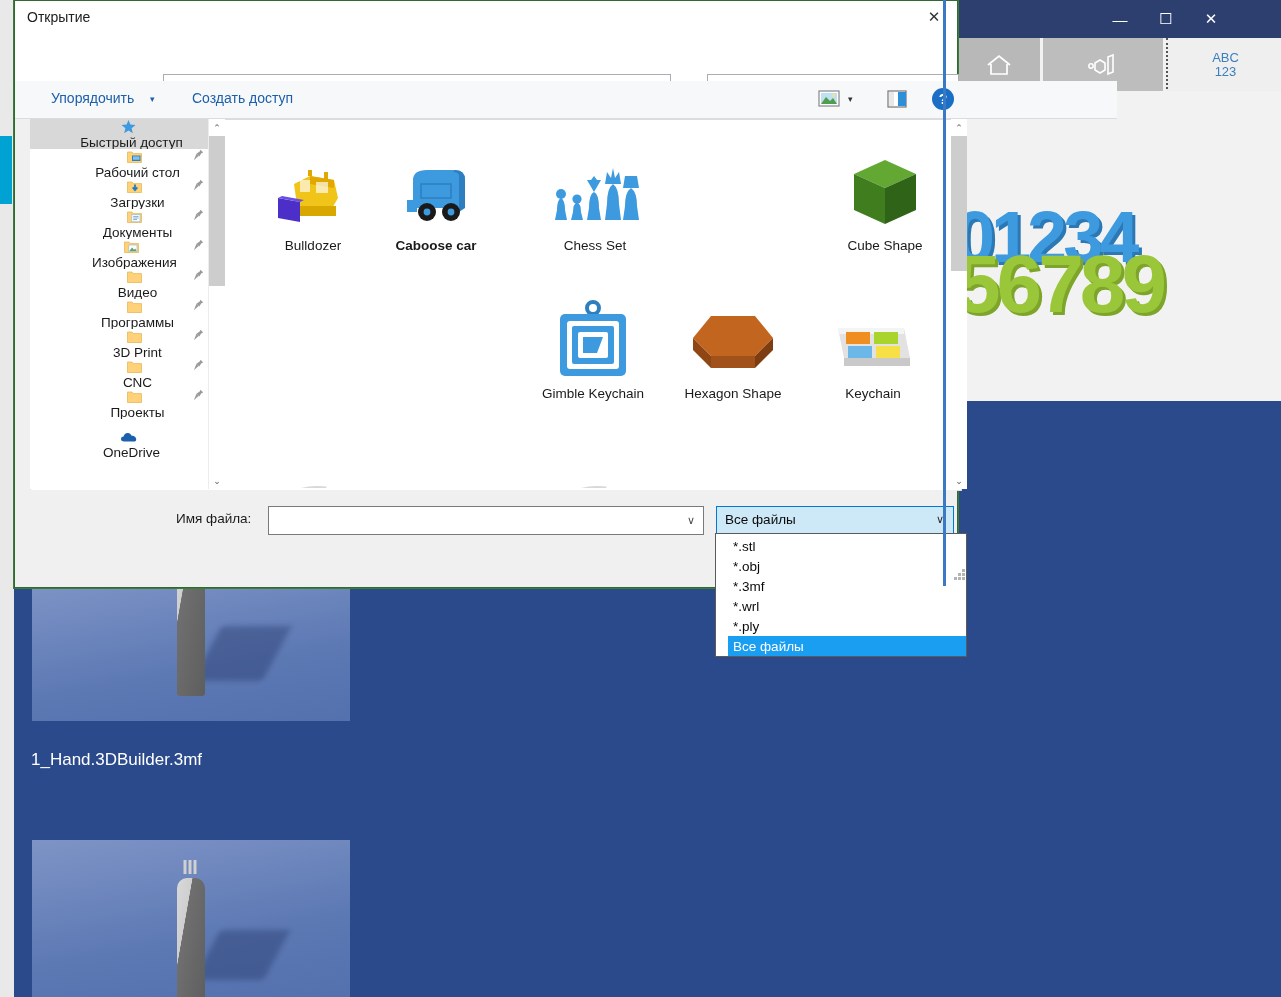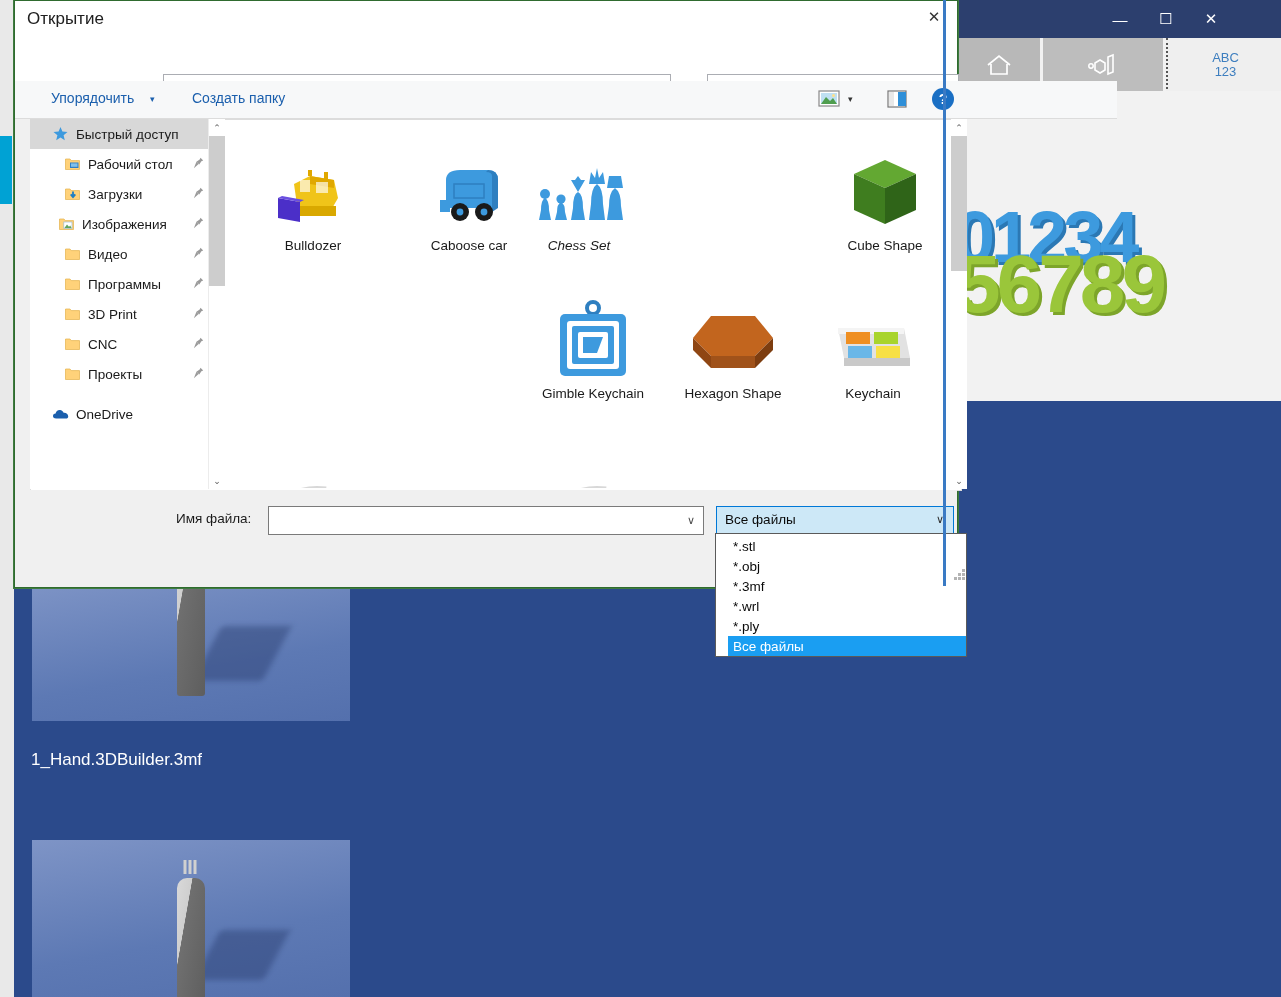--- a/index.html
+++ b/index.html
@@ -35,21 +35,21 @@
     background:linear-gradient(100deg,#d9d9d9 0%,#cfcfcf 30%,#6f6f6f 31%,#5e5e5e 100%);}
   .thumb-shadow{position:absolute;background:rgba(40,60,110,.45);filter:blur(3px);}
   #thumb1{top:581px;}
   #thumb2{top:840px;height:157px;}
   #bg-file-label{position:absolute;left:31px;top:750px;color:#fff;font-size:17px;}
 
   
   #dialog{position:absolute;left:14px;top:0;width:942px;height:586px;
     background:#f0f0f0;border:1px solid #2f6b2f;box-shadow:0 0 0 1px #3f7b3f;}
   #dlg-titlebar{position:absolute;left:0;top:0;width:942px;height:32px;background:#fff;}
-  #dlg-title{position:absolute;left:12px;top:8px;font-size:17px;color:#202020;}
+  #dlg-title{position:absolute;left:12px;top:8px;font-size:14px;color:#202020;}
   #dlg-close{position:absolute;right:0;top:0;width:46px;height:31px;
     display:flex;align-items:center;justify-content:center;font-size:15px;color:#333;}
 
   
   #navbar{position:absolute;left:0;top:32px;width:942px;height:48px;background:#fff;}
   .navbtn{position:absolute;top:40px;width:30px;height:30px;
     display:flex;align-items:center;justify-content:center;font-size:17px;}
   #nav-back{left:25px;color:#b6b6b6;}
   #nav-fwd{left:64px;color:#cdcdcd;}
   #nav-recent{left:96px;color:#b6b6b6;font-size:12px;}
@@ -80,21 +80,21 @@
   #cmd-pane{left:872px;width:20px;height:18px;top:9px;}
   #cmd-help{left:917px;top:7px;width:22px;height:22px;border-radius:50%;
     background:#1a6fc4;color:#fff;font-size:14px;font-weight:bold;
     display:flex;align-items:center;justify-content:center;}
 
   
   #navpane{position:absolute;left:15px;top:118px;width:181px;height:370px;
     background:#fff;overflow:hidden;}
   #navpane-border{position:absolute;left:15px;top:118px;width:930px;height:370px;
     border:1px solid #dcdcdc;background:#fff;pointer-events:none;}
-  .nav-item{position:relative;height:30px;display:flex;align-items:center;font-size:13.5px;color:#1a1a1a;}
+  .nav-item{position:relative;height:30px;display:flex;align-items:center;font-size:13.5px;color:#1a1a1a;flex-direction:column;}
   .nav-item.sel{background:#d8d8d8;}
   .nav-ico{width:17px;height:16px;margin-right:7px;position:relative;flex:none;}
   .nav-label{white-space:nowrap;overflow:hidden;}
   .pin{position:absolute;right:7px;font-size:11px;color:#8a8a8a;}
 
   
   #navscroll{position:absolute;left:193px;top:118px;width:16px;height:370px;background:#fff;
     border-left:1px solid #ececec;}
   #navscroll-up{position:absolute;left:0;top:0;width:16px;height:17px;
     display:flex;align-items:center;justify-content:center;font-size:9px;color:#5a5a5a;}
@@ -236,21 +236,21 @@
           <circle cx="5.5" cy="5.5" r="4" fill="none" stroke="#2b2b2b" stroke-width="1.3"></circle>
           <path d="M8.6 8.6 L13 13" stroke="#2b2b2b" stroke-width="1.4"></path>
         </svg>
       </span>
     </div>
   </div>
 
   <div id="cmdbar">
     <div class="cmd-link" id="cmd-organize">Упорядочить</div>
     <div id="cmd-organize-caret">▾</div>
-    <div class="cmd-link" id="cmd-newfolder">Создать папку</div>
+    <div class="cmd-link" id="cmd-newfolder">Создать доступ</div>
 
     <div class="cmd-icon" id="cmd-view">
       <svg width="22" height="20" viewBox="0 0 22 20">
         <rect x="1" y="2" width="20" height="15" fill="#fff" stroke="#888" stroke-width="1.2"></rect>
         <rect x="3" y="4" width="16" height="11" fill="#bfe0f2"></rect>
         <path d="M3 15 L8 8 L12 12 L15 9 L19 15 Z" fill="#4f9e4f"></path>
         <circle cx="15.5" cy="6.5" r="1.5" fill="#ffe08a"></circle>
       </svg>
     </div>
     <div id="cmd-view-caret">▾</div>
@@ -286,20 +286,32 @@
             <path d="M7.5 .8 L10.2 3.5 L8.4 4.3 L6.2 7.6 L3.4 4.8 L6.7 2.6 Z" fill="#9a9a9a"></path>
             <path d="M3.4 4.8 L.9 11.2 L5.6 6.9" fill="#9a9a9a"></path>
           </svg></span>
       </div>
       <div class="nav-item" style="padding-left: 34px;">
         <span class="nav-ico"><svg width="17" height="16" viewBox="0 0 17 16">
             <path d="M1.5 3 H6 L7.3 4.6 H15.5 V13.5 H1.5 Z" fill="#ffd27a" stroke="#e4b14b" stroke-width=".7"></path>
             <path d="M9 5.5 V9.6 M6.7 8.3 L9 11 L11.3 8.3" stroke="#1f7ec4" stroke-width="1.8" fill="none"></path>
           </svg></span>
         <span class="nav-label">Загрузки</span>
+        <span class="pin"><svg width="11" height="12" viewBox="0 0 11 12">
+            <path d="M7.5 .8 L10.2 3.5 L8.4 4.3 L6.2 7.6 L3.4 4.8 L6.7 2.6 Z" fill="#9a9a9a"></path>
+            <path d="M3.4 4.8 L.9 11.2 L5.6 6.9" fill="#9a9a9a"></path>
+          </svg></span>
+      </div>
+      <div class="nav-item" style="padding-left: 34px;">
+        <span class="nav-ico"><svg width="17" height="16" viewBox="0 0 17 16">
+            <path d="M1.5 3 H6 L7.3 4.6 H15.5 V13.5 H1.5 Z" fill="#ffd27a" stroke="#e4b14b" stroke-width=".7"></path>
+            <rect x="5.8" y="5.6" width="8.2" height="7.2" fill="#fff" stroke="#9bbcd6" stroke-width=".7"></rect>
+            <path d="M7.2 7.4 H12.6 M7.2 9 H12.6 M7.2 10.6 H11" stroke="#6fa7cc" stroke-width=".9"></path>
+          </svg></span>
+        <span class="nav-label">Документы</span>
         <span class="pin"><svg width="11" height="12" viewBox="0 0 11 12">
             <path d="M7.5 .8 L10.2 3.5 L8.4 4.3 L6.2 7.6 L3.4 4.8 L6.7 2.6 Z" fill="#9a9a9a"></path>
             <path d="M3.4 4.8 L.9 11.2 L5.6 6.9" fill="#9a9a9a"></path>
           </svg></span>
       </div>
       <div class="nav-item" style="padding-left: 28px;">
         <span class="nav-ico"><svg width="17" height="16" viewBox="0 0 17 16">
             <path d="M1.5 3 H6 L7.3 4.6 H15.5 V13.5 H1.5 Z" fill="#ffd27a" stroke="#e4b14b" stroke-width=".7"></path>
             <rect x="5.8" y="6" width="8.2" height="6.4" fill="#fff" stroke="#9bbcd6" stroke-width=".7"></rect>
             <path d="M6.4 12 L9 8.6 L11 10.7 L12.2 9.4 L13.6 12 Z" fill="#5fa55f"></path>
@@ -385,37 +397,37 @@
               <rect x="46" y="28" width="12" height="11" fill="#fff" opacity=".65"></rect>
               <path d="M22 52 L66 52 L66 62 L22 62 Z" fill="#d9a800" rx="4"></path>
               <path d="M8 44 L30 48 L30 68 L8 64 Z" fill="#4b2fc8"></path>
               <path d="M8 44 L12 42 L34 46 L30 48 Z" fill="#6a4fe0"></path>
               <path d="M38 16 L42 16 L42 22 L38 22 Z" fill="#e0a800"></path>
               <path d="M54 18 L58 18 L58 25 L54 25 Z" fill="#e0a800"></path>
             </svg>
           </div>
           <div class="file-name">Bulldozer</div>
         </div>
-        <div class="file-cell" style="left: 174px; top: 20px;">
+        <div class="file-cell" style="left: 141px; top: 20px; font-weight: bold;">
           <div class="file-ico">
             <svg width="86" height="78" viewBox="0 0 86 78">
               <path d="M20 26 Q20 16 34 16 H62 Q72 16 72 26 V54 H20 Z" fill="#3d9ade"></path>
               <path d="M62 16 Q72 16 72 26 V54 L66 58 V22 Q66 18 60 18 Z" fill="#2e7fc0"></path>
               <rect x="28" y="30" width="30" height="14" fill="none" stroke="#2e7fc0" stroke-width="1.5"></rect>
               <rect x="14" y="46" width="10" height="12" fill="#3d9ade"></rect>
               <circle cx="34" cy="58" r="9" fill="#1a1a1a"></circle>
               <circle cx="34" cy="58" r="3.4" fill="#3d9ade"></circle>
               <circle cx="58" cy="58" r="9" fill="#1a1a1a"></circle>
               <circle cx="58" cy="58" r="3.4" fill="#3d9ade"></circle>
               <rect x="66" y="24" width="5" height="5" fill="#2e7fc0"></rect>
             </svg>
           </div>
           <div class="file-name">Caboose car</div>
         </div>
-        <div class="file-cell" style="left: 284px; top: 20px; font-style: italic;">
+        <div class="file-cell" style="left: 300px; top: 20px;">
           <div class="file-ico">
             <svg width="92" height="78" viewBox="0 0 92 78">
               <g fill="#3d9ade">
                 <path d="M8 56 L6 66 H18 L16 56 Q16 46 12 44 Q8 46 8 56Z"></path>
                 <circle cx="12" cy="40" r="5"></circle>
                 <path d="M24 58 L22 66 H34 L32 58 Q32 50 28 48 Q24 50 24 58Z"></path>
                 <circle cx="28" cy="45" r="4.6"></circle>
                 <path d="M40 54 L38 66 H52 L50 54 Q50 40 45 38 Q40 40 40 54Z"></path>
                 <path d="M45 38 L38 26 L42 26 L45 22 L48 26 L52 26 Z"></path>
                 <path d="M58 50 L56 66 H72 L70 50 Q70 34 64 30 Q58 34 58 50Z"></path>

